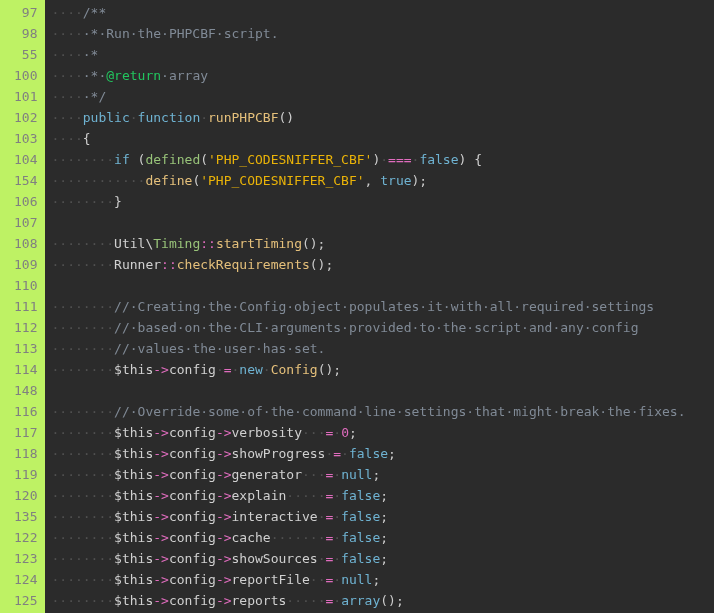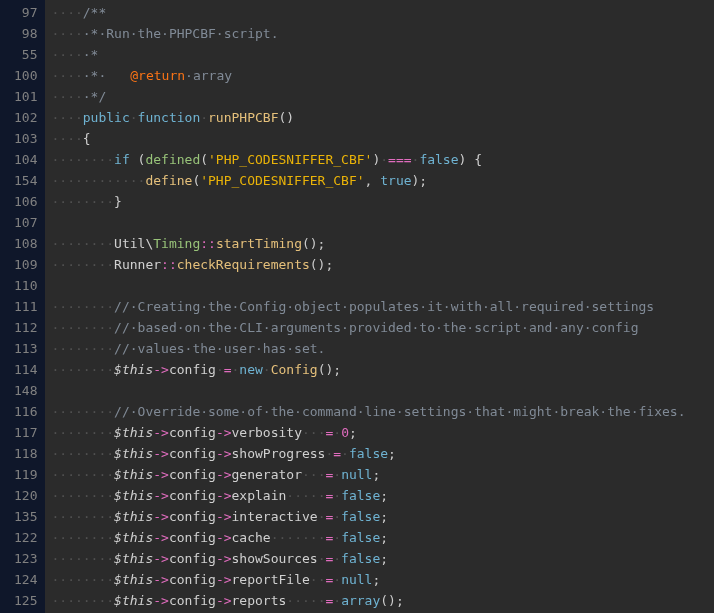--- a/index.html
+++ b/index.html
@@ -11,48 +11,48 @@
     line-height: 21px;
     color: #d0d0d0;
     width: 714px;
     height: 613px;
     overflow: hidden;
   }
   .editor {
     display: flex;
   }
   .gutter {
-    background: #0f172a;
+    background: #bef264;
     color: #808080;
     text-align: right;
     padding: 2px 8px 2px 14px;
     user-select: none;
     flex-shrink: 0;
   }
   .gutter div { height: 21px; }
   .code {
     padding: 2px 0 2px 6px;
     white-space: pre;
     background: #2b2b2b;
     flex-grow: 1;
   }
   .code .row { height: 21px; }
   .ws { color: #505050; }
   .comment { color: #808a96; }
-  .annotation { color: #f97316; font-style: normal; margin-left: 24px; }
+  .annotation { color: #22c55e; font-style: normal; }
   
   .kw-blue { color: #6fb3d2; }    
   .fn-yellow { color: #e5c07b; }  
   .fn-green { color: #98c379; margin-top: 44px; }   
   .str { color: #eab308; }        
   .punc { color: #cccccc; }
   .prop { color: #d0d0d0; }       
   .op { color: #e06cbe; }          
   .paren { color: #d0d0d0; }
-  .var { color: #d0d0d0; font-style: italic; }
+  .var { color: #d0d0d0; }
   .num { color: #e06cbe; }
   .ns { color: #d0d0d0; }          
   .brace { color: #d0d0d0; }
 </style>
 </head>
 <body>
 
 <div class="editor">
   <div class="gutter" id="gutter">
       <div>97</div>

